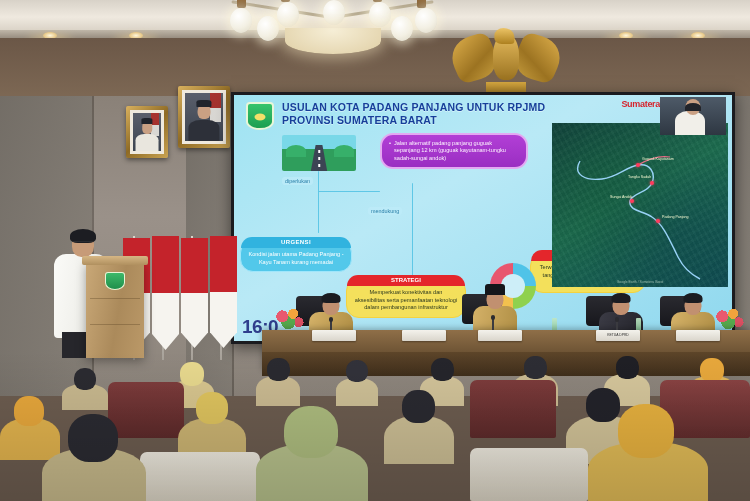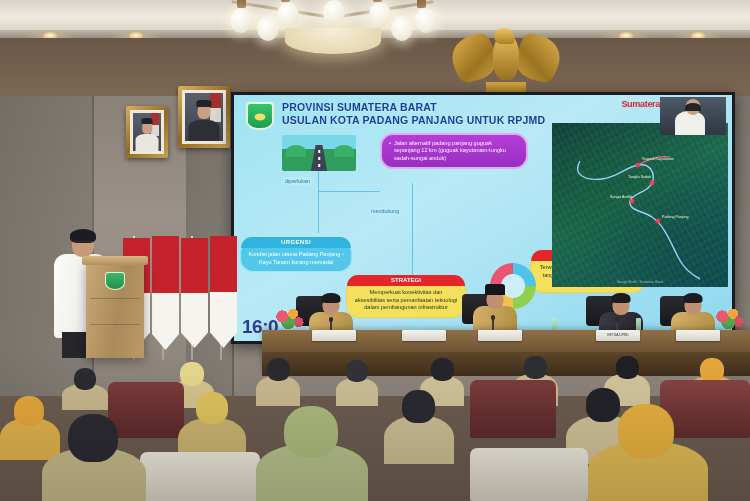--- a/index.html
+++ b/index.html
@@ -480,22 +480,22 @@
       <div class="pf-head"></div>
       <div class="pf-cap"></div>
     </div>
   </div>
 
   <div class="screen-frame">
   <div class="screen">
 
     <div class="slide-logo"></div>
     <div class="slide-title">
+      <div>USULAN KOTA PADANG PANJANG UNTUK RPJMD</div>
       <div>PROVINSI SUMATERA BARAT</div>
-      <div>USULAN KOTA PADANG PANJANG UNTUK RPJMD</div>
     </div>
 
     <div class="road-ill">
       <div class="hill" style="left:4px"></div>
       <div class="hill" style="right:2px"></div>
       <div class="road"></div>
       <div class="dash"></div>
     </div>
 
     <div class="connector" style="left:84px;top:76px;width:1px;height:62px;border-width:0 0 0 1px"></div>

